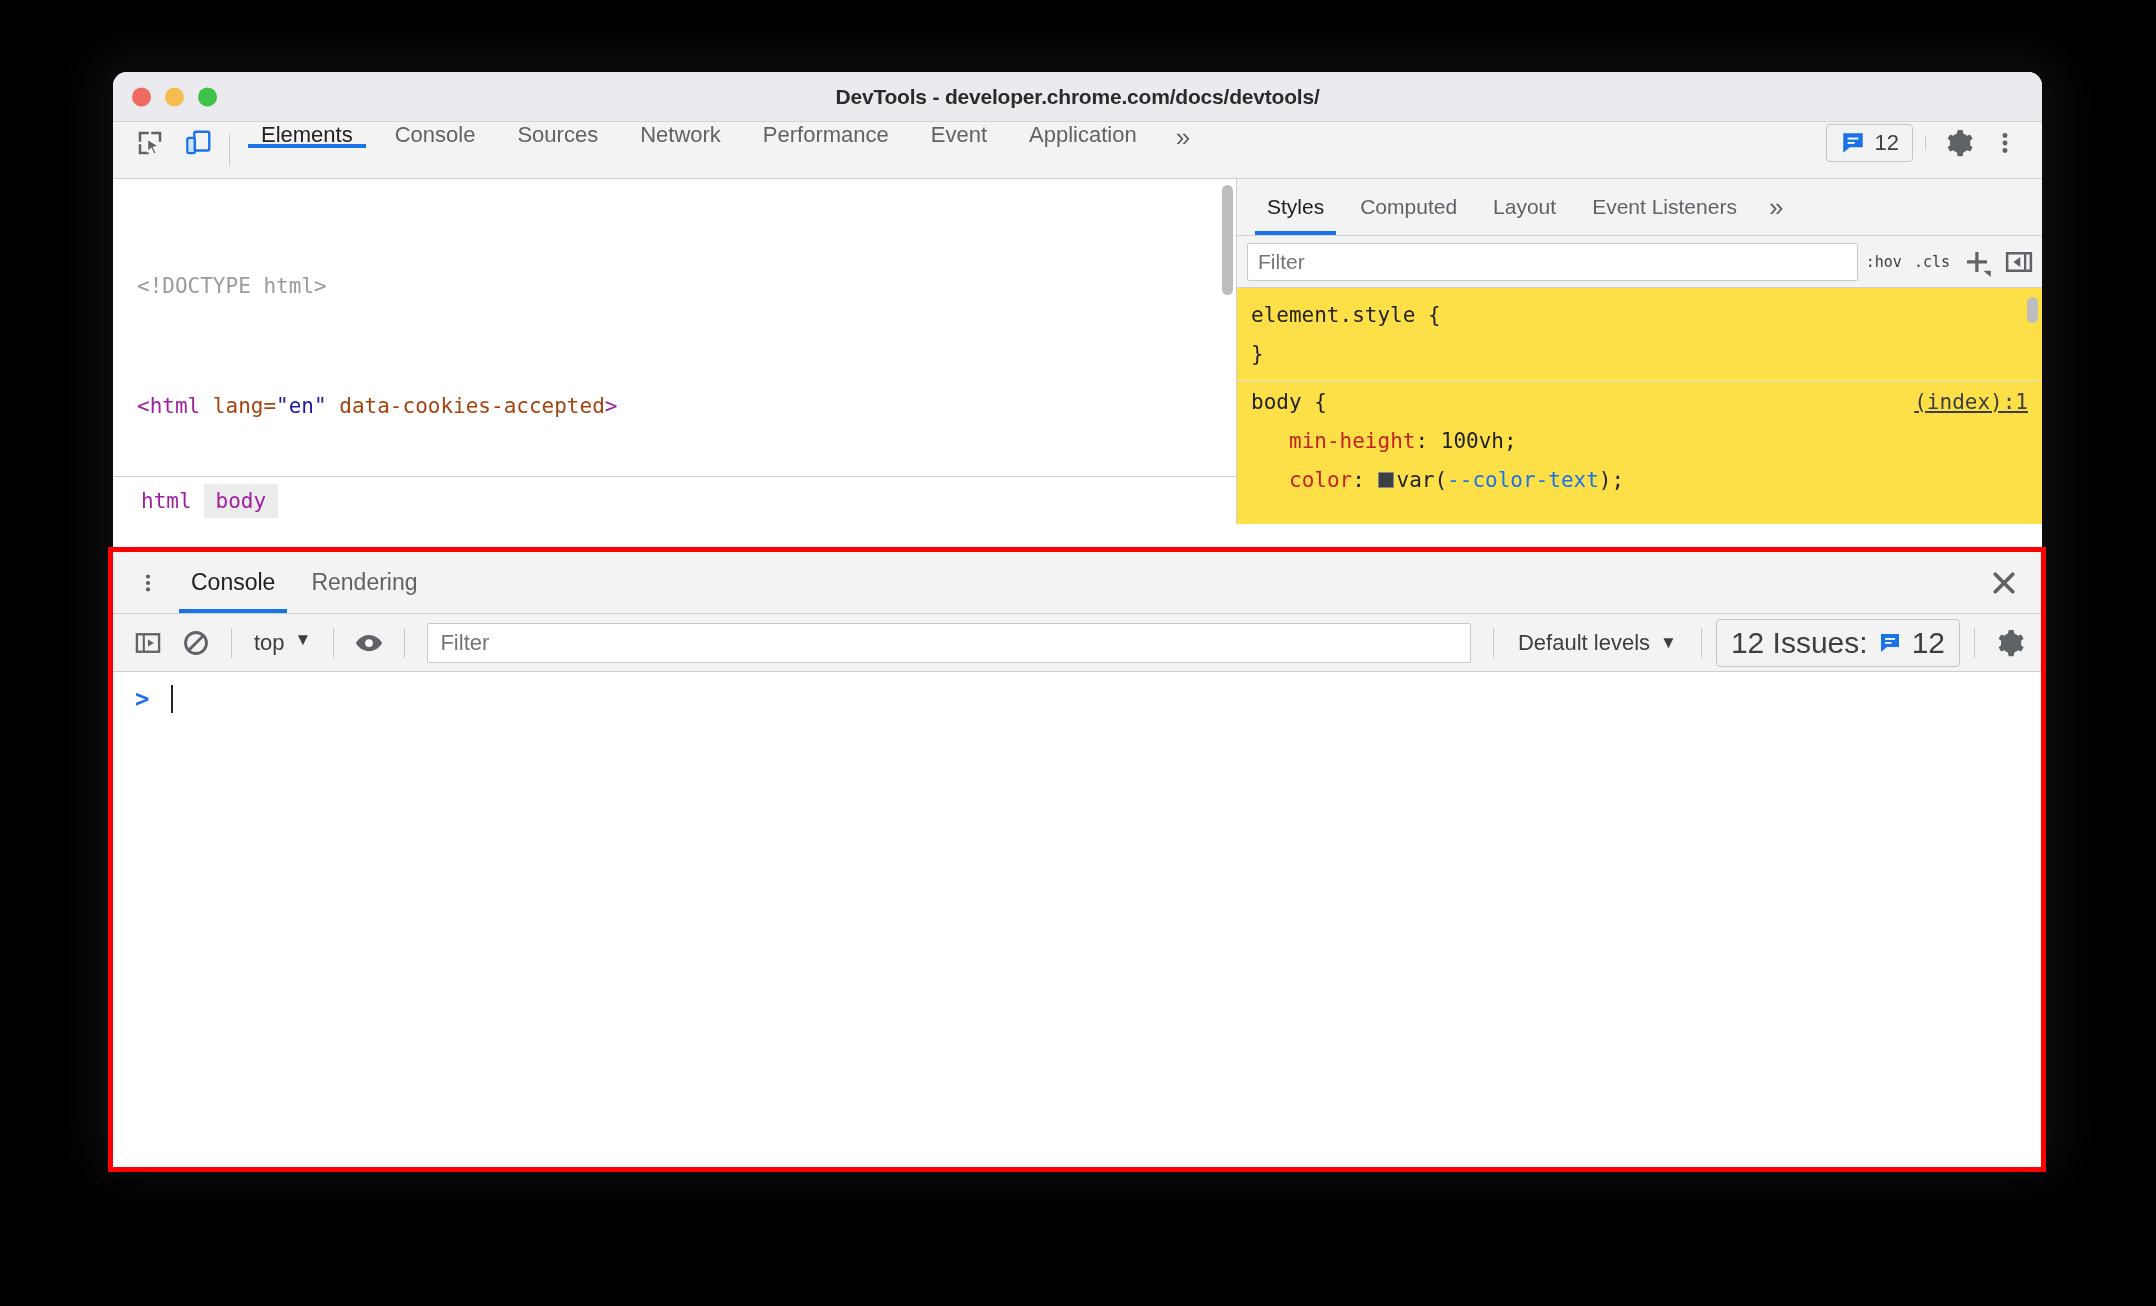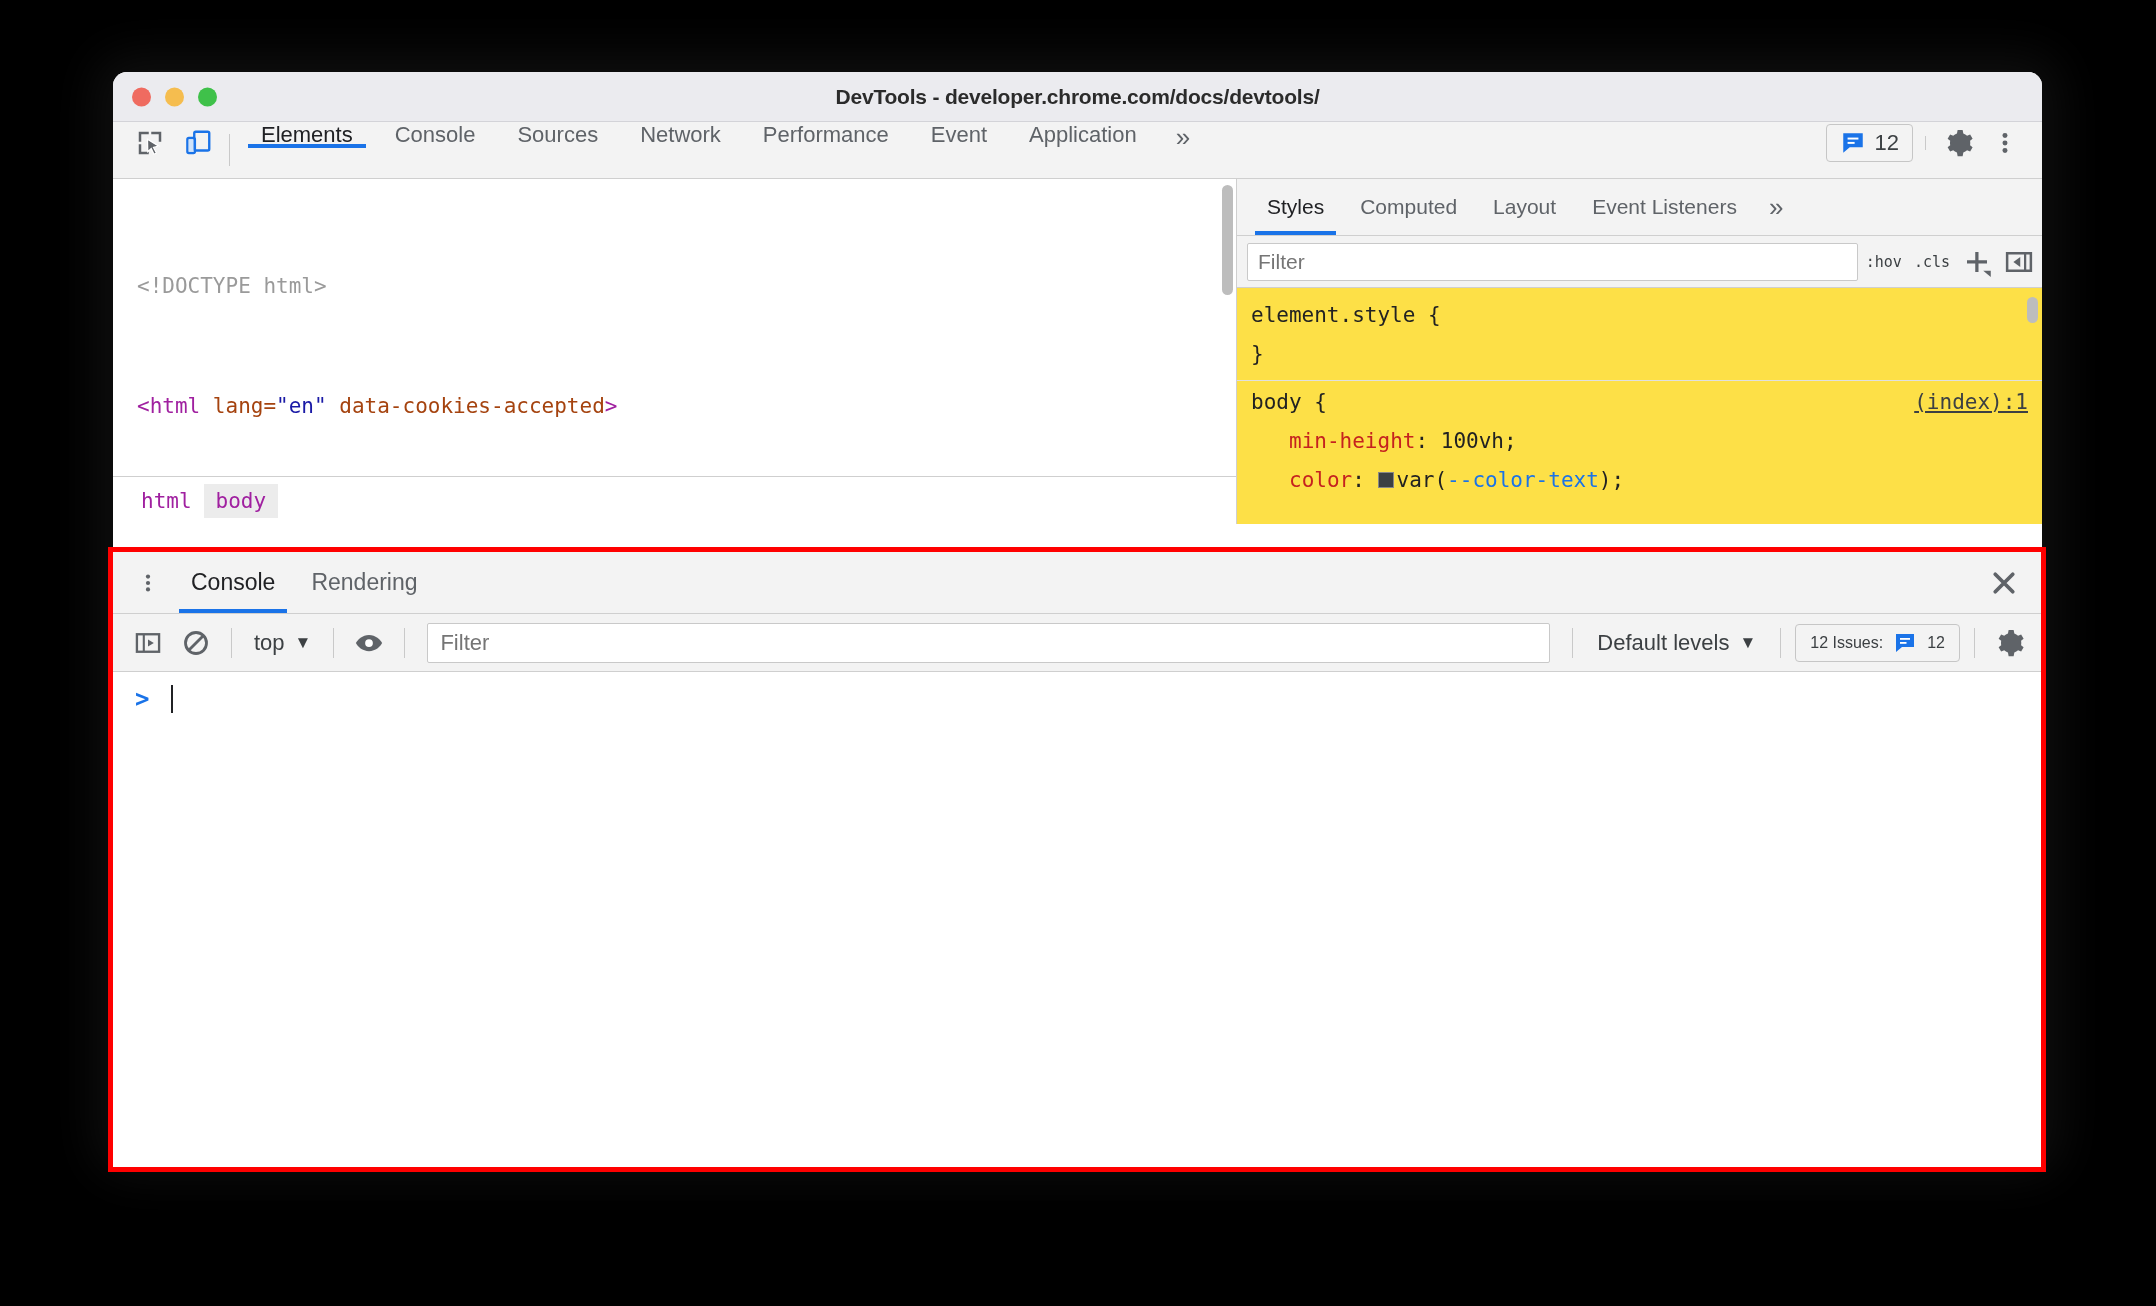--- a/index.html
+++ b/index.html
@@ -196,40 +196,40 @@
     height: 4px; background: #1a73e8;
   }
   .drawer-close { margin-left: auto; display: flex; align-items: center; padding-right: 22px; }
 
   .console-toolbar {
     height: 58px; background: #f3f3f3;
     border-bottom: 1px solid #cfcfcf;
     display: flex; align-items: center; padding: 0 10px 0 14px; gap: 6px;
   }
   .ctx-select {
-    display: flex; align-items: center; gap: 10px;
+    display: flex; gap: 10px;
     font-size: 22px; color: #3c4043; padding: 0 8px;
   }
   .console-filter {
     flex: 1; height: 40px; background: #fff;
     border: 1px solid #c9c9c9; border-radius: 2px;
     font-size: 22px; color: #5f6368; padding: 0 12px;
     font-family: "Liberation Sans", sans-serif; outline: none;
     margin: 0 8px;
   }
   .console-filter::placeholder { color: #757575; }
   .levels {
     display: flex; align-items: center; gap: 10px;
     font-size: 22px; color: #3c4043; padding: 0 10px;
   }
   .issues-pill2 {
     display: flex; align-items: center; gap: 10px;
     border: 1px solid #c6c6c6; border-radius: 4px;
     padding: 6px 14px; background: #f3f3f3;
-    font-size: 16px; color: #3c4043;
+    font-size: 30px; color: #3c4043;
   }
   .console-body {
     flex: 1; background: #fff; position: relative; padding-top: 6px;
   }
   .prompt-row { display: flex; align-items: center; height: 42px; padding-left: 22px; }
   .prompt-gt { color: #1a73e8; font-family: "DejaVu Sans Mono", monospace; font-size: 24px; font-weight: bold; }
   .caret {
     width: 2px; height: 28px; background: #202124;
     margin-left: 22px;
   }

